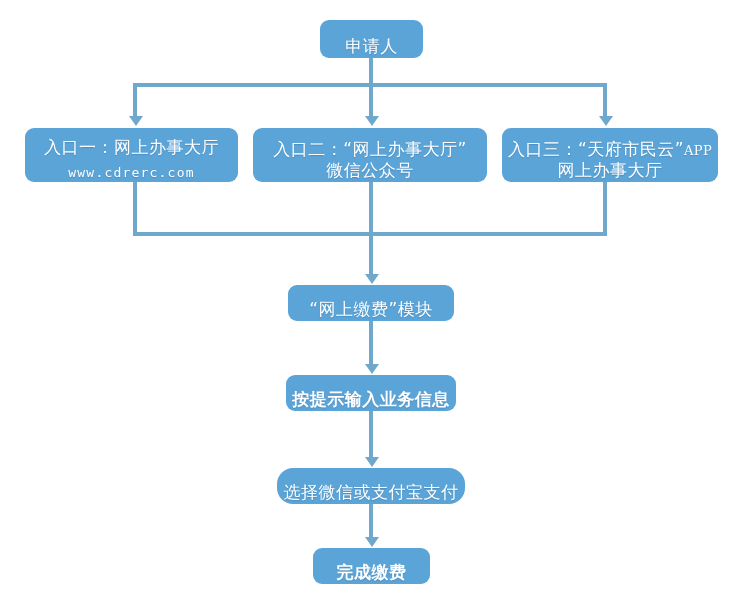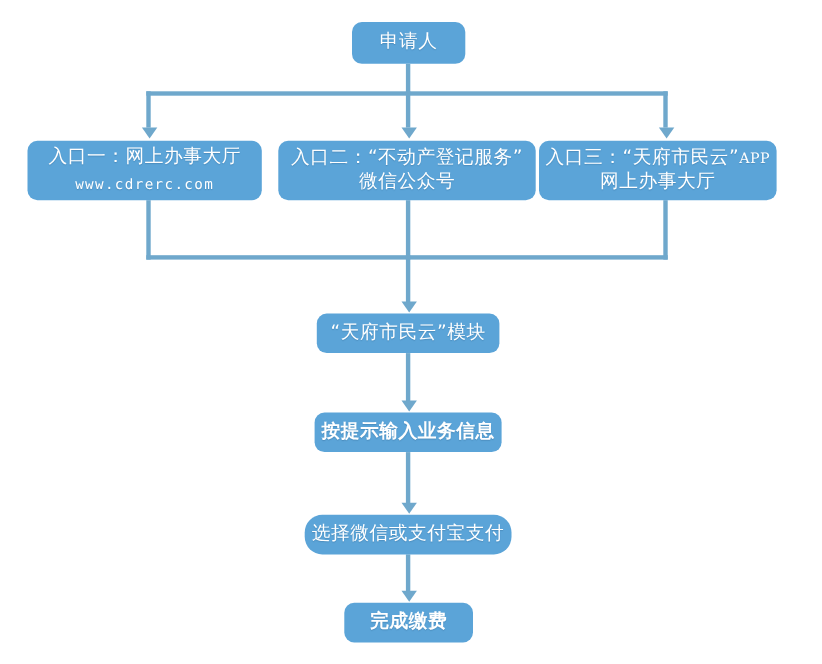--- a/index.html
+++ b/index.html
@@ -20,21 +20,21 @@
   
   .node {
     position: absolute;
     box-sizing: border-box;
     background: #5ba4d8;
     border-radius: 9px;
     color: #ffffff;
     display: flex;
     flex-direction: column;
     align-items: center;
-    justify-content: center;
+    justify-content: flex-end;
     text-align: center;
     line-height: 1.28;
     font-family: "DejaVu Sans", "Liberation Sans", sans-serif;
     font-size: 17px;
     letter-spacing: 0.5px;
     text-shadow: 0 1px 1px rgba(40,90,130,0.30);
     z-index: 3;
   }
   .node .line1, .node .line2 { display: block; white-space: nowrap; }
   .node.bold { font-weight: bold; }
@@ -48,21 +48,21 @@
   .node .sup-en {
     font-family: "DejaVu Serif", "Liberation Serif", serif;
     font-size: 13px;
     letter-spacing: 0.4px;
   }
 
   
   #n-applicant { left: 320px; top: 20px;  width: 103px; height: 38px; }
   #n-entry1    { left: 25px;  top: 128px; width: 213px; height: 54px; }
   #n-entry2    { left: 253px; top: 128px; width: 234px; height: 54px; }
-  #n-entry3    { left: 490px; top: 128px; width: 216px; height: 54px; }
+  #n-entry3    { left: 502px; top: 128px; width: 216px; height: 54px; }
   #n-pay-module{ left: 288px; top: 285px; width: 166px; height: 36px; }
   #n-input-info{ left: 286px; top: 375px; width: 170px; height: 36px; font-weight: bold; }
   #n-choose-pay{ left: 277px; top: 468px; width: 188px; height: 36px; border-radius: 16px; }
   #n-done      { left: 313px; top: 548px; width: 117px; height: 36px; }
 
   
   .vline, .hline {
     position: absolute;
     background: #6fa8cc;
     z-index: 1;
@@ -111,33 +111,33 @@
   <div class="node" id="n-applicant">
     <span class="line1">申请人</span>
   </div>
 
   <div class="node" id="n-entry1">
     <span class="line1">入口一：网上办事大厅</span>
     <span class="url">www.cdrerc.com</span>
   </div>
 
   <div class="node" id="n-entry2">
-    <span class="line1">入口二：“不动产登记服务”</span>
+    <span class="line1">入口二：“网上办事大厅”</span>
     <span class="line2">微信公众号</span>
   </div>
 
   <div class="node" id="n-entry3">
     <span class="line1">
       <span>入口三：“天府市民云”</span><span class="sup-en">APP</span>
     </span>
     <span class="line2">网上办事大厅</span>
   </div>
 
   <div class="node" id="n-pay-module">
-    <span class="line1">“天府市民云”模块</span>
+    <span class="line1">“网上缴费”模块</span>
   </div>
 
   <div class="node" id="n-input-info">
     <span class="line1">按提示输入业务信息</span>
   </div>
 
   <div class="node" id="n-choose-pay">
     <span class="line1">选择微信或支付宝支付</span>
   </div>
 

